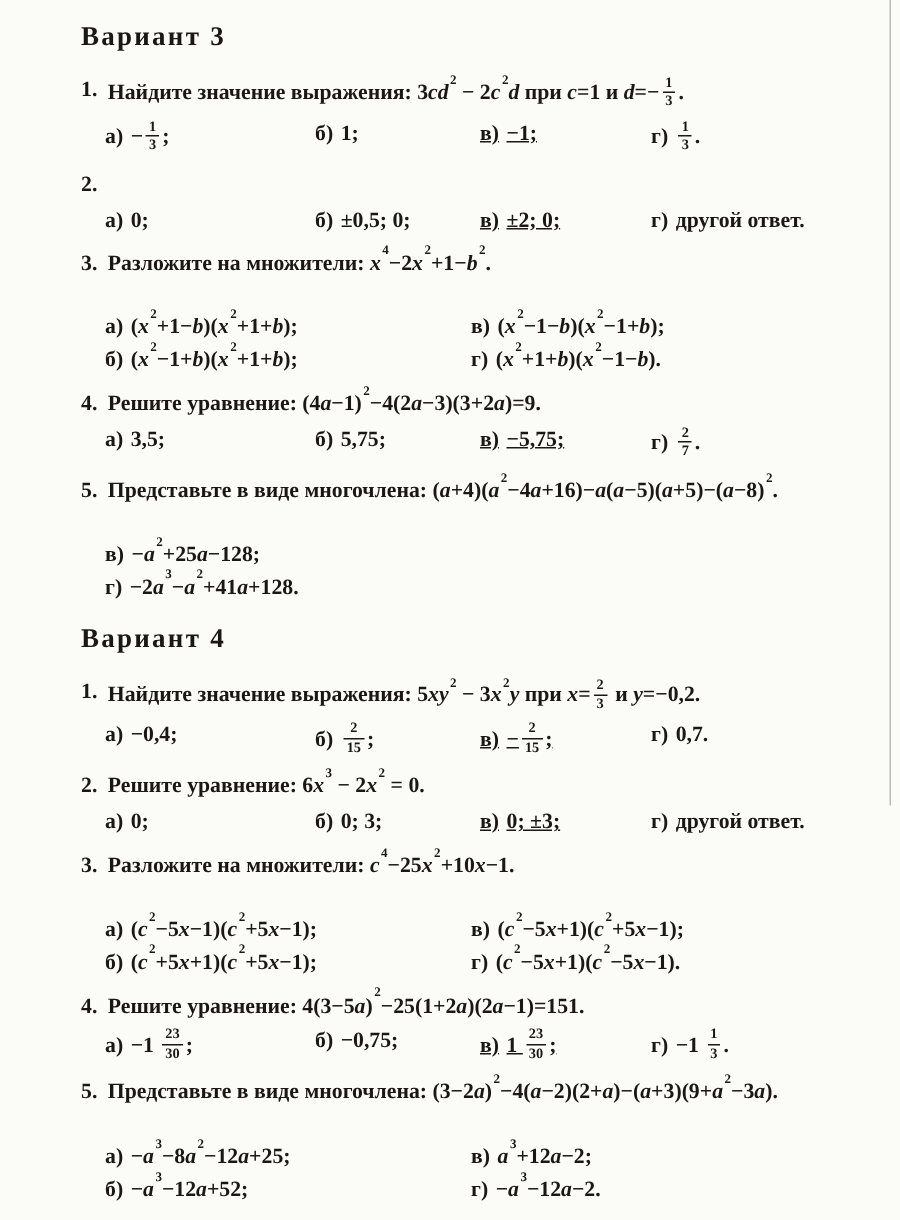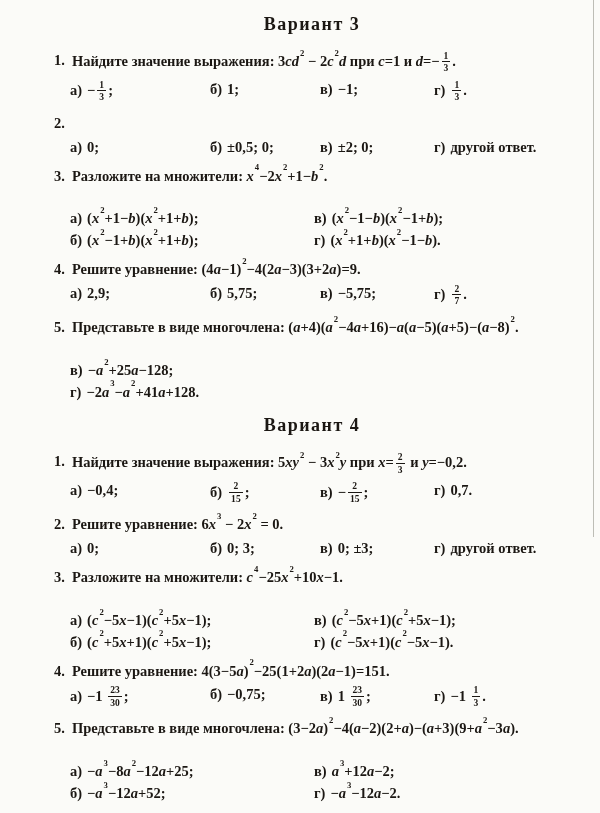--- a/index.html
+++ b/index.html
@@ -11,33 +11,33 @@
     font-weight:bold;
     position:relative;
     overflow:hidden;
   }
   .scan-edge {
     position:absolute; top:0; right:6px; width:1px; height:66%;
     background:#bdbdb6;
   }
   .page { padding:10px 30px 0 54px; position:relative; }
   .variant-title {
-    text-align:center; font-size:18px; letter-spacing:1.5px;
+    text-align:left; font-size:18px; letter-spacing:1.5px;
     margin:4px 0 16px;
   }
   .variant + .variant .variant-title { margin-top:14px; }
   .question { margin-bottom:10px; font-size:14.5px; line-height:1.3; }
   .q-head { display:flex; margin-bottom:5px; white-space:nowrap; }
   .q-num { flex:0 0 auto; margin-right:7px; }
   .q-prompt { flex:0 0 auto; }
   .answers { padding-left:16px; }
   .answers.row4 { display:flex; }
   .row4 .answer:nth-child(1) { width:140px; }
   .row4 .answer:nth-child(2) { width:110px; }
-  .row4 .answer:nth-child(3) { width:114px; }
+  .row4 .answer:nth-child(3) { width:114px;text-decoration:underline; }
   .answers.grid2 {
     display:grid; grid-template-columns:244px auto;
     grid-template-rows:repeat(2,auto); grid-auto-flow:column; row-gap:3px;margin-top:24px;
   }
   .answer { white-space:nowrap; }
   .a-label { margin-right:5px; }
   sup { font-size:0.6em; line-height:0; position:relative; top:-0.5em; margin-left:1px; }
   i { font-style:italic; }
   .frac {
     display:inline-flex; flex-direction:column; vertical-align:middle;
@@ -103,21 +103,21 @@
             <div class="answer"><span class="a-label">в)</span><span class="a-text">(<i>x</i><sup>2</sup>−1−<i>b</i>)(<i>x</i><sup>2</sup>−1+<i>b</i>);</span></div>
             <div class="answer"><span class="a-label">г)</span><span class="a-text">(<i>x</i><sup>2</sup>+1+<i>b</i>)(<i>x</i><sup>2</sup>−1−<i>b</i>).</span></div>
           </div>
         </div>
         <div class="question">
           <div class="q-head">
             <span class="q-num">4.</span>
             <span class="q-prompt">Решите уравнение: (4<i>a</i>−1)<sup>2</sup>−4(2<i>a</i>−3)(3+2<i>a</i>)=9.</span>
           </div>
           <div class="answers row4">
-            <div class="answer"><span class="a-label">а)</span><span class="a-text">2,9;</span></div>
+            <div class="answer"><span class="a-label">а)</span><span class="a-text">3,5;</span></div>
             <div class="answer"><span class="a-label">б)</span><span class="a-text">5,75;</span></div>
             <div class="answer"><span class="a-label">в)</span><span class="a-text">−5,75;</span></div>
             <div class="answer"><span class="a-label">г)</span><span class="a-text"><span class="frac">
                   <span class="num">2</span>
                   <span class="den">7</span>
                 </span>.</span></div>
           </div>
         </div>
         <div class="question">
           <div class="q-head">

